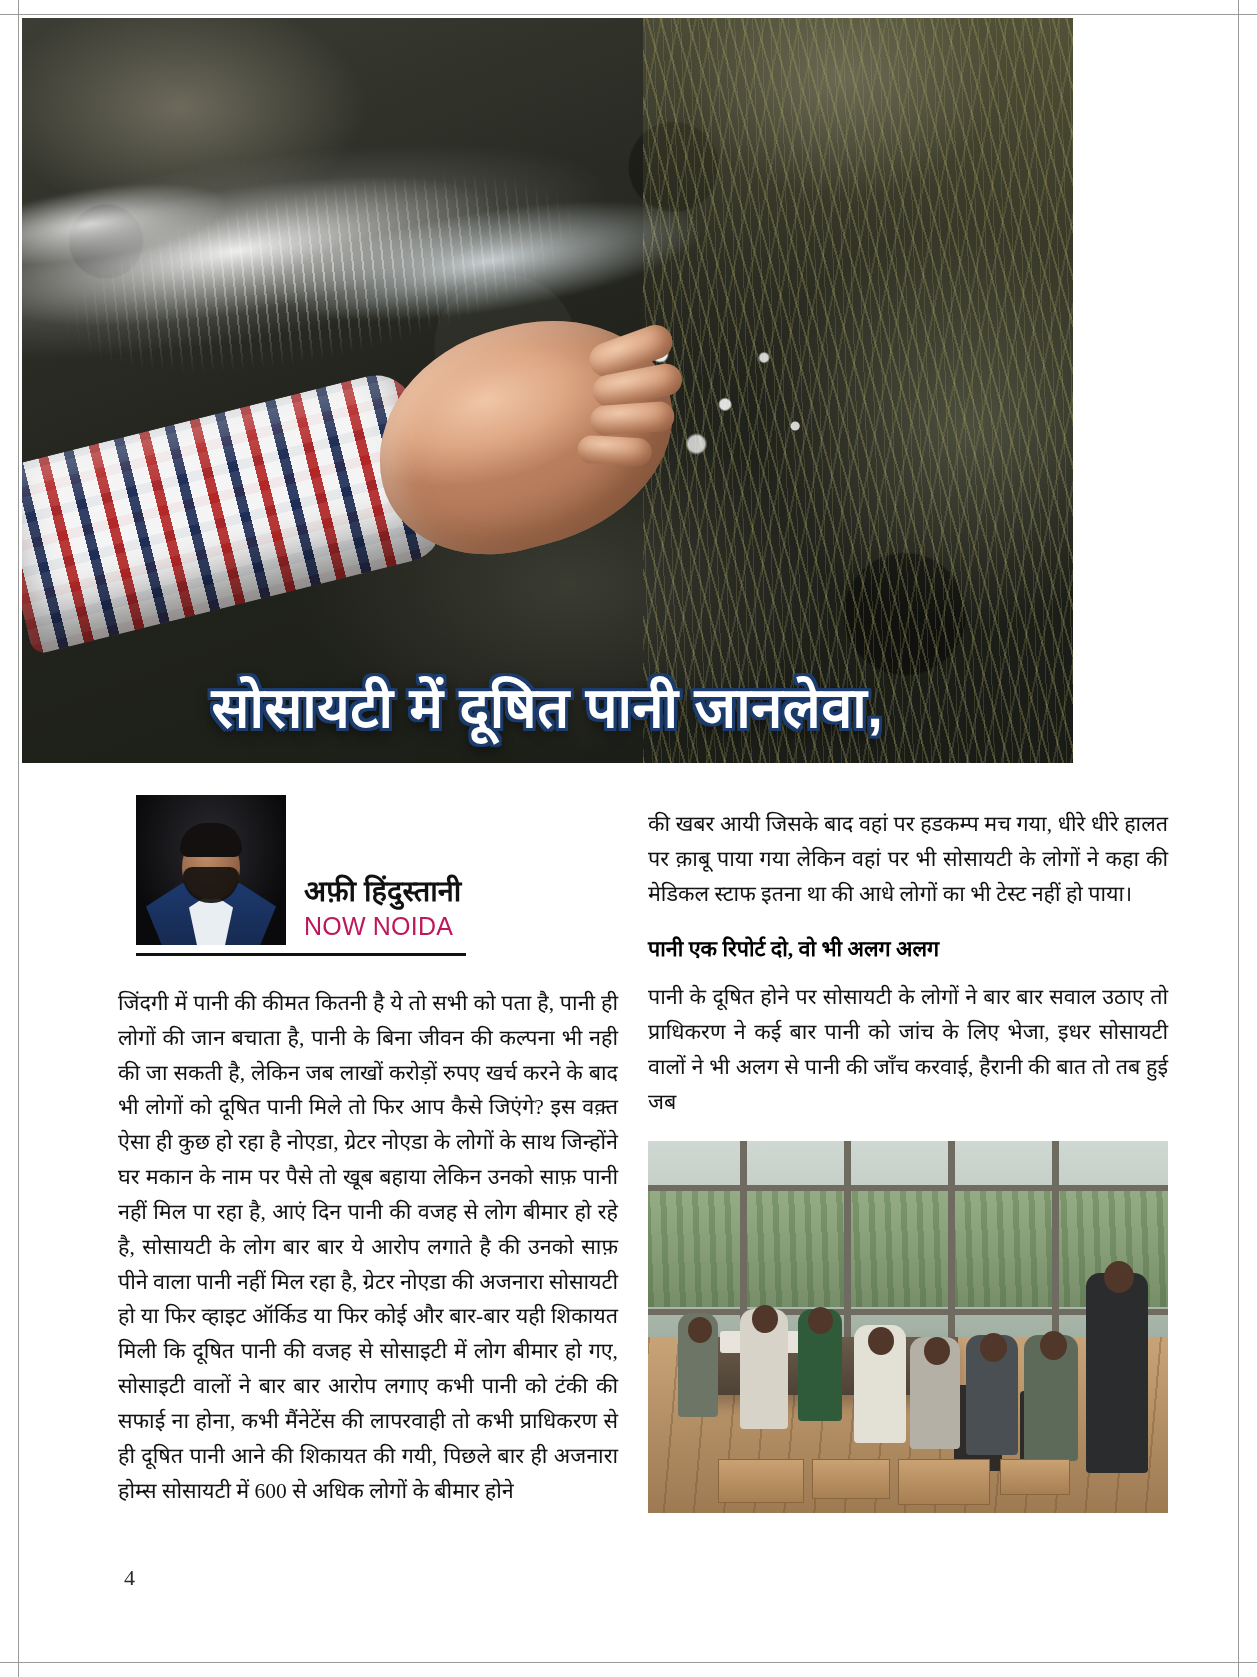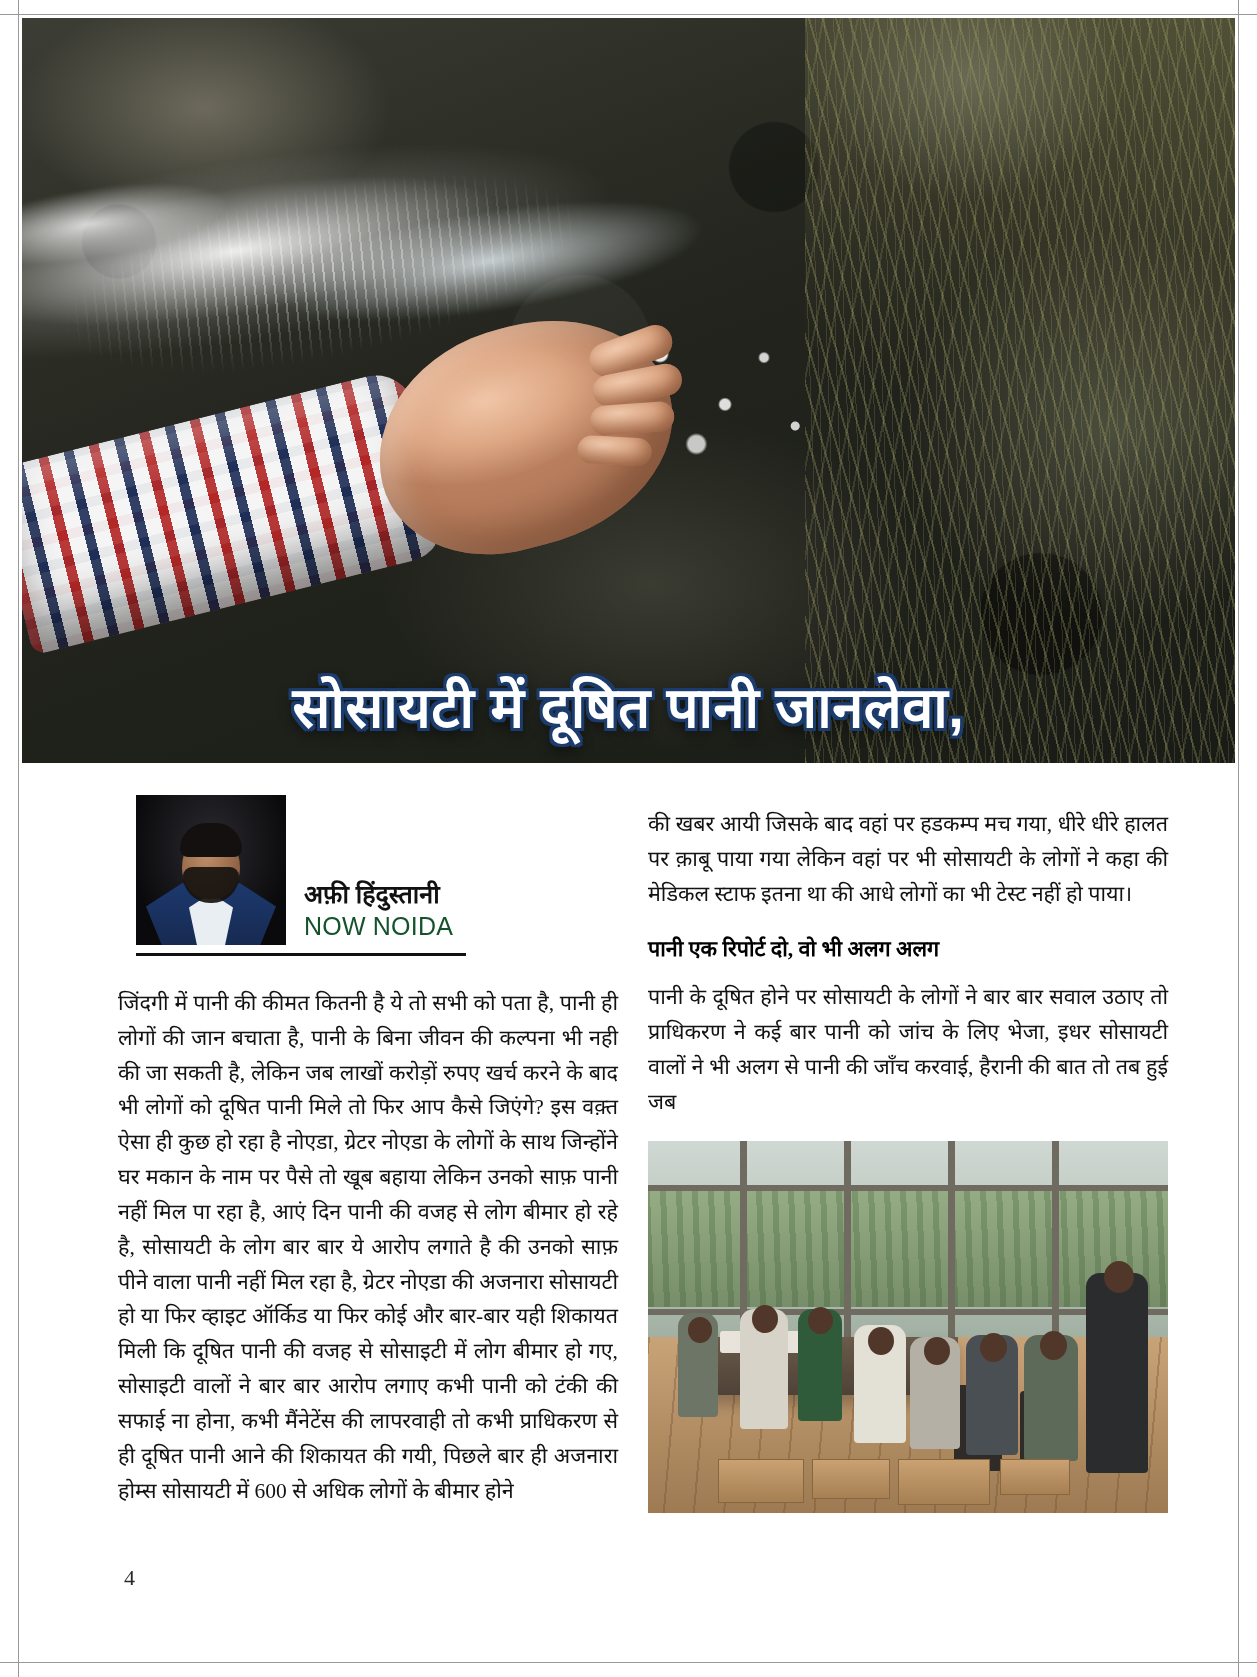--- a/index.html
+++ b/index.html
@@ -24,21 +24,21 @@
   .trim-left-v  { left: 18px;  top: 0;    width: 1px;  height: 1677px; }
   .trim-right-v { right: 18px; top: 0;    width: 1px;  height: 1677px; }
   .trim-top-h   { left: 0;     top: 14px; width: 1257px; height: 1px; }
   .trim-bot-h   { left: 0;     bottom: 14px; width: 1257px; height: 1px; }
 
   
   .hero {
     position: absolute;
     left: 22px;
     top: 18px;
-    width: 1213px;
+    width: 1051px;
     height: 745px;
     overflow: hidden;
     background: #0d0f0c;
   }
   .hero-art {
     position: absolute;
     inset: 0;
   }
   
   .rock-bg {
@@ -238,28 +238,28 @@
   }
   .ap-beard {
     position: absolute; left: 50%; top: 72px; width: 56px; height: 36px;
     transform: translateX(-50%);
     border-radius: 10px 10px 30px 30px;
     background: #17120f;
     opacity: .92;
   }
   .byline-text { padding-bottom: 4px; }
   .author-name {
-    font-size: 25px;
+    font-size: 29px;
     color: #111;
     font-weight: 600;
     line-height: 1.2;
   }
   .author-org {
     font-size: 25px;
-    color: #14532d;
+    color: #be185d;
     letter-spacing: .2px;
     line-height: 1.2;
     margin-top: 2px;
   }
   .byline-rule {
     margin: 8px 0 0 18px;
     width: 330px;
     height: 3px;
     background: #111;
   }

